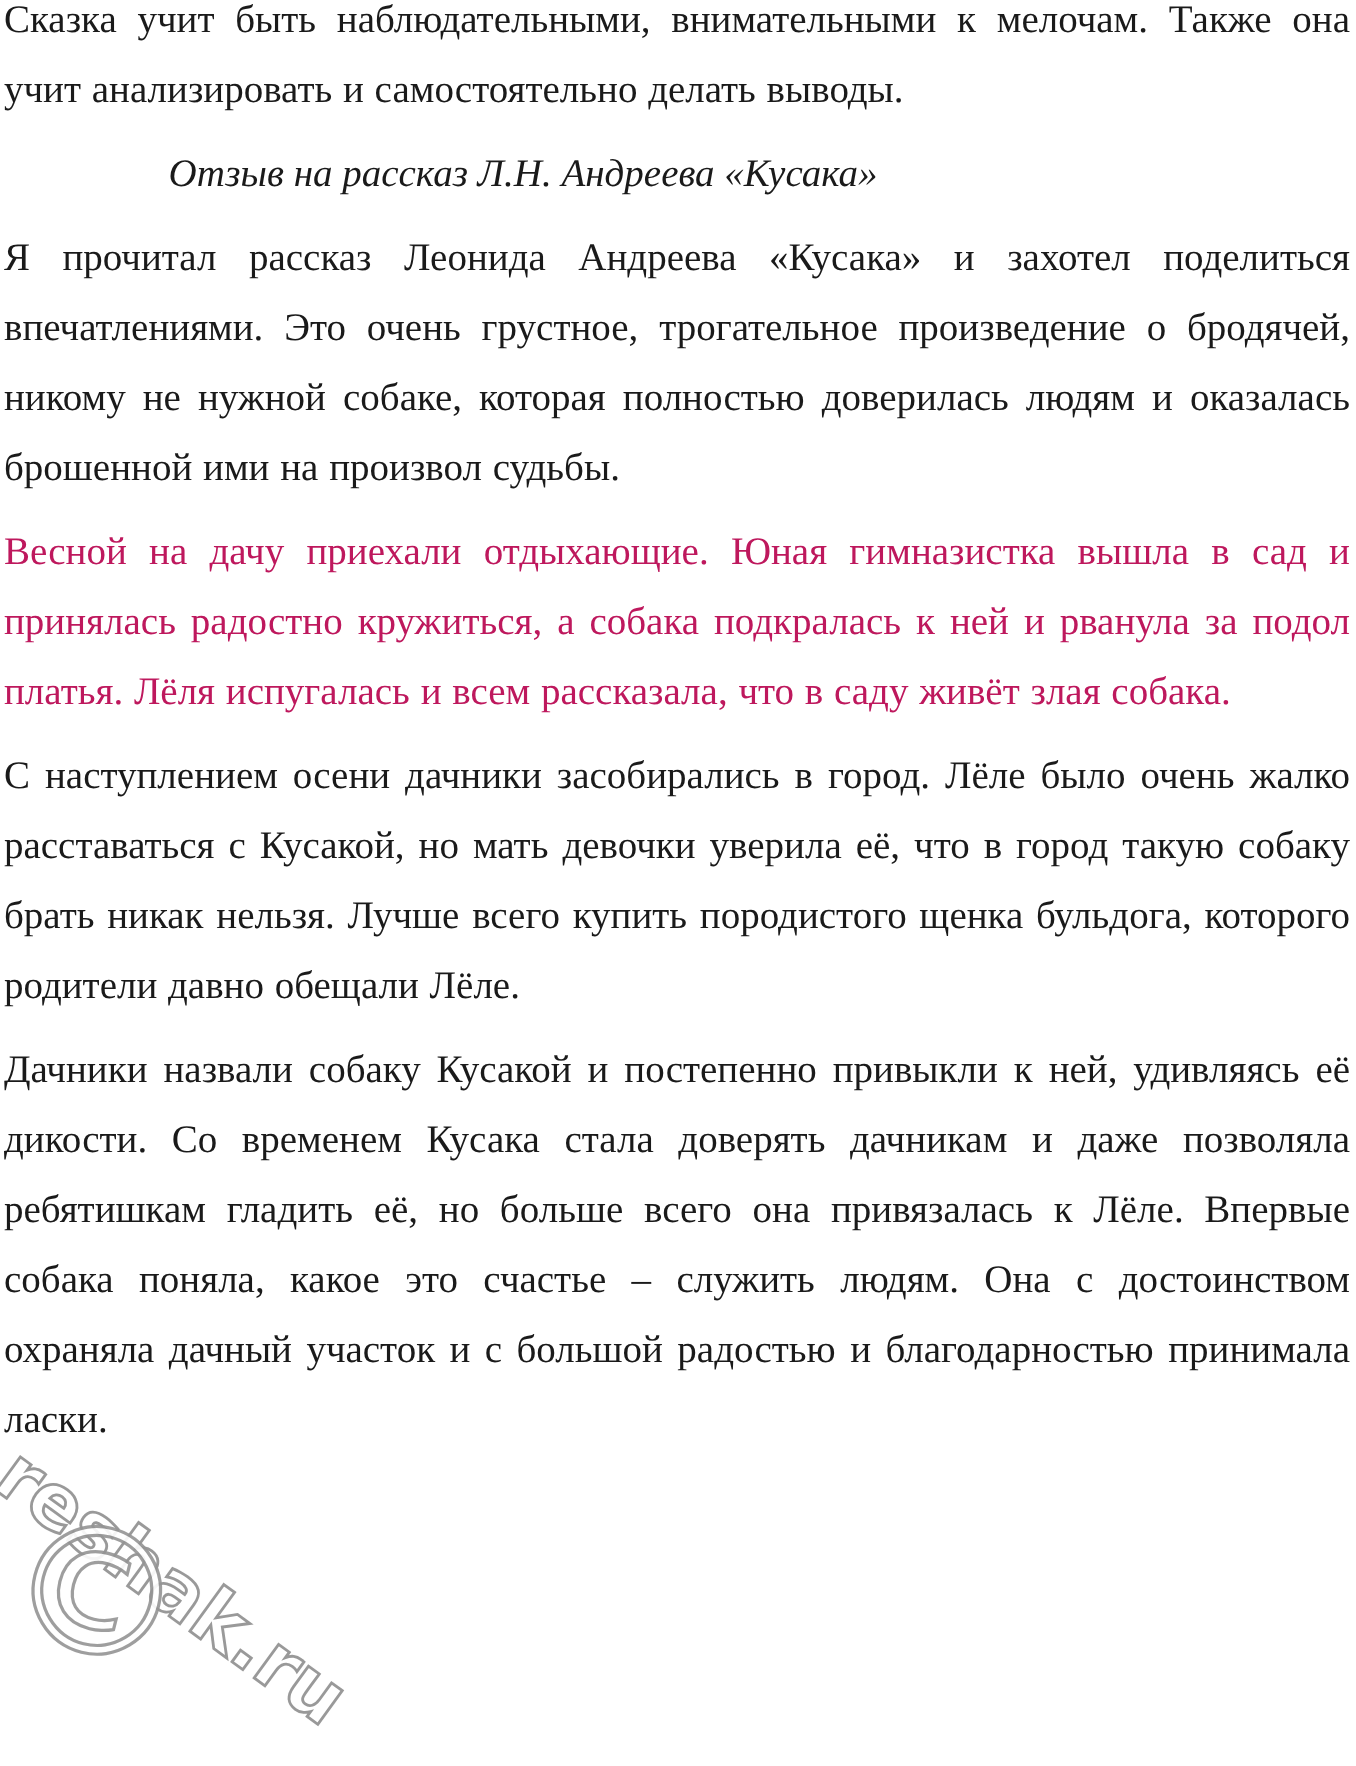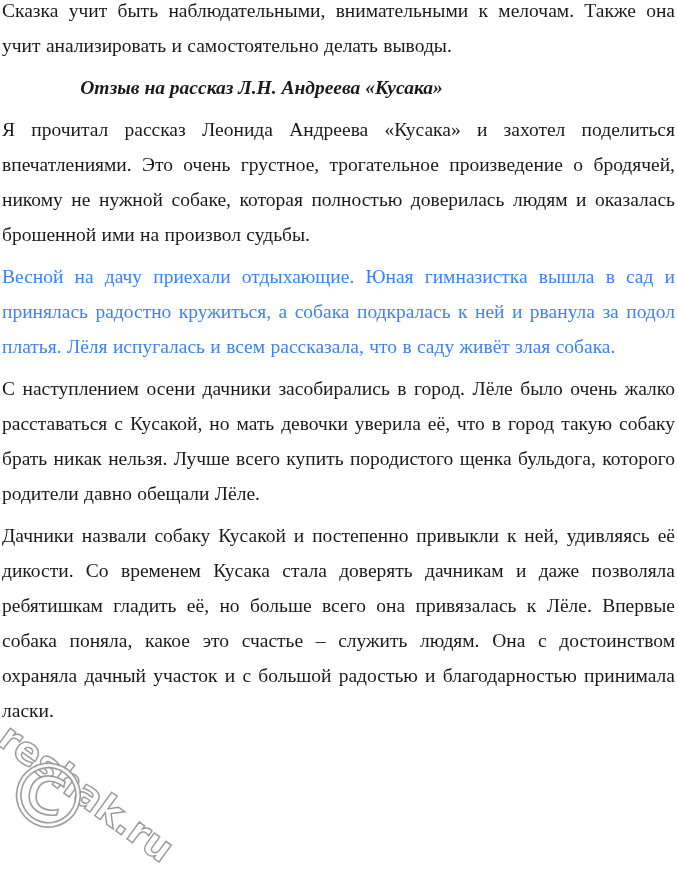--- a/index.html
+++ b/index.html
@@ -31,27 +31,27 @@
 
   p.para {
     font-size: 19.5px;
     line-height: 35px;
     text-align: justify;
     margin: 0 0 7px 0;
     word-spacing: 0.5px;
   }
 
   p.para.light {
-    color: #3b82f6;
+    color: #be185d;
   }
 
   p.title {
     font-size: 19.5px;
     line-height: 35px;
-    font-weight: bold;
+    font-weight: normal;
     font-style: italic;
     text-align: center;
     padding-right: 154px;   
     margin: 0 0 7px 0;
   }
 
   
   .watermark {
     position: absolute;
     z-index: 0;

